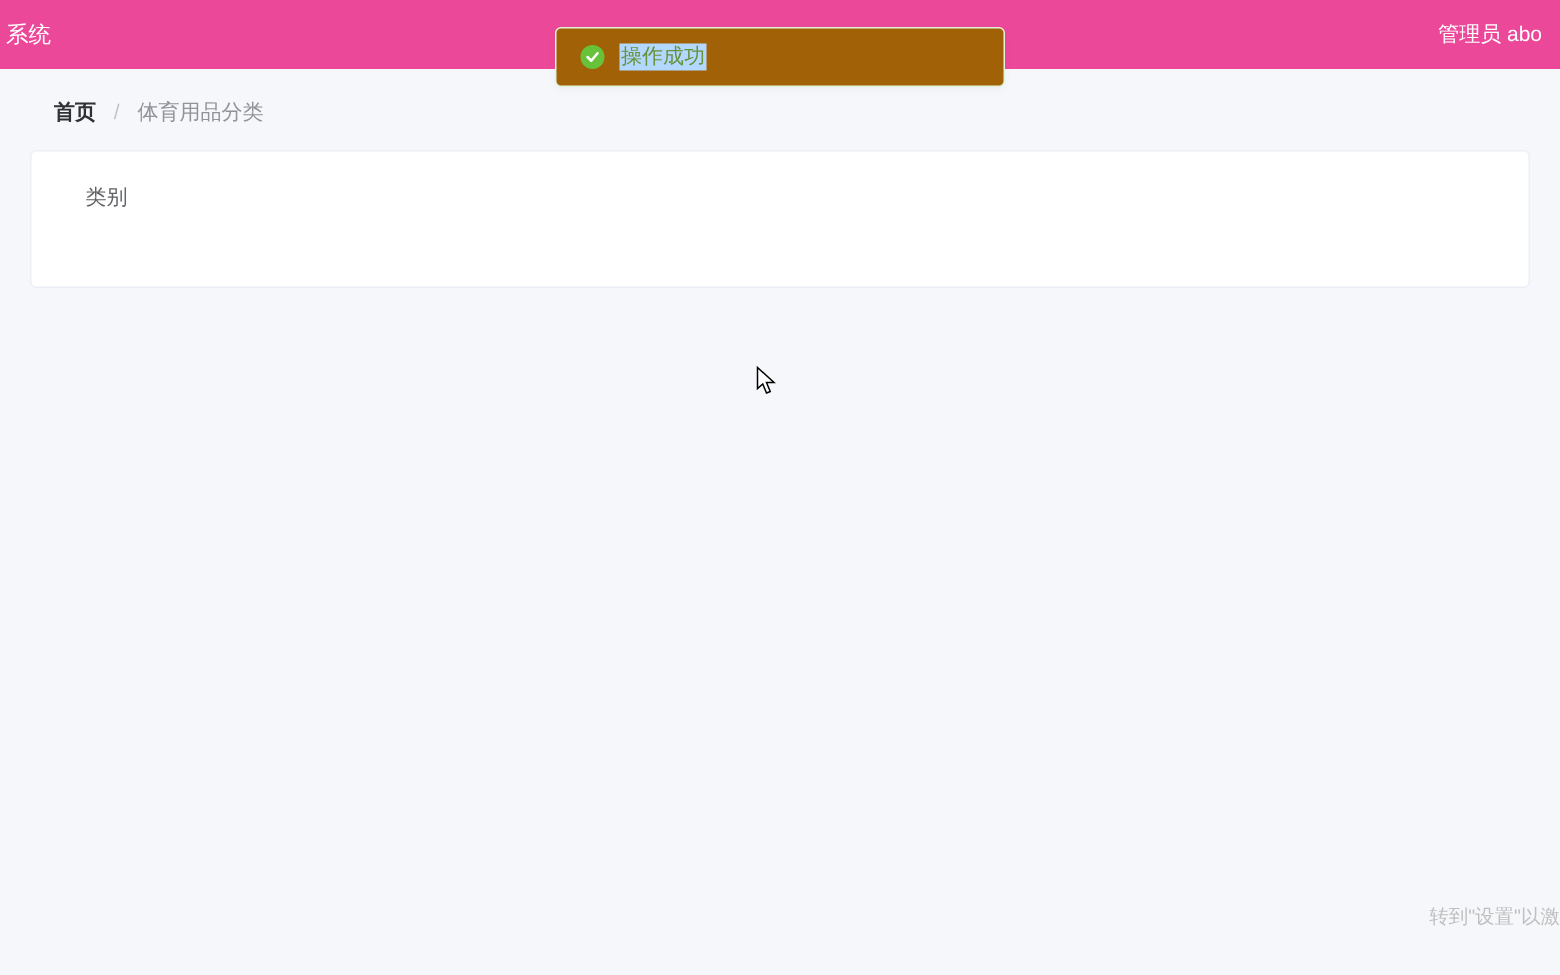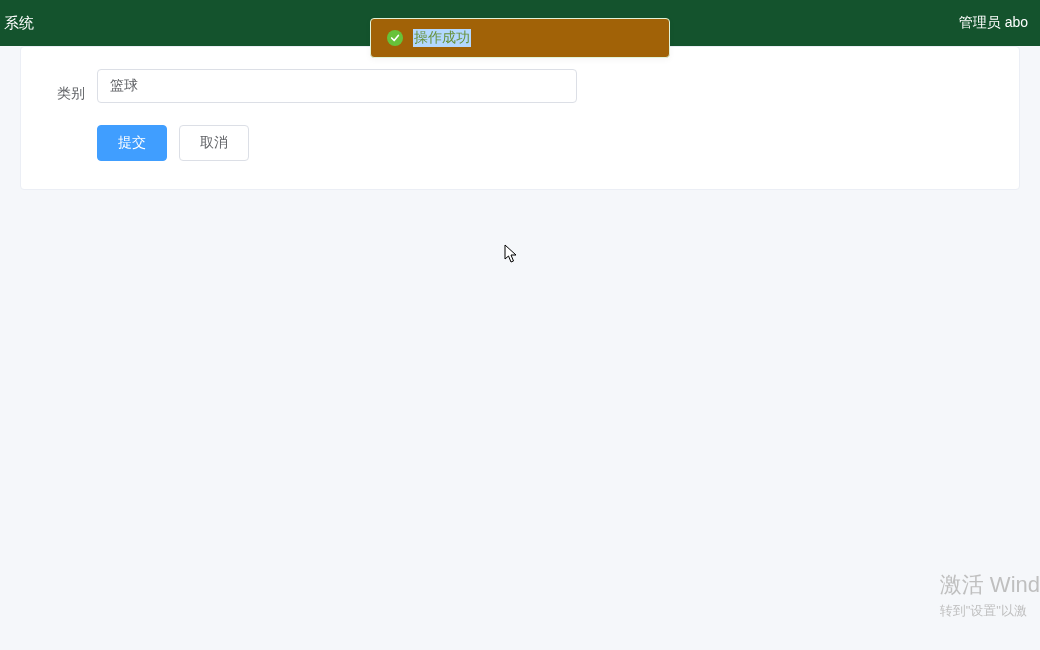--- a/index.html
+++ b/index.html
@@ -9,21 +9,21 @@
     }
     body {
       font-family: "Microsoft YaHei", "PingFang SC", Arial, sans-serif;
       background: #f5f7fa;
       width: 1040px;
       height: 650px;
       overflow: hidden;
       position: relative;
     }
     .header {
-      background: #14532d;
+      background: #ec4899;
       height: 46px;
       display: flex;
       align-items: center;
       justify-content: space-between;
       padding: 0 12px 0 0;
       color: #fff;
       font-size: 15px;
     }
     .header-left {
       padding-left: 4px;
@@ -184,35 +184,34 @@
 <div class="toast">
   <span class="toast-icon">
     <svg viewBox="0 0 12 12">
         <path d="M2 6 L5 9 L10 3" stroke="#fff" stroke-width="2" fill="none" stroke-linecap="round" stroke-linejoin="round"></path>
       </svg>
   </span>
   <span class="toast-text">操作成功</span>
 </div>
 
 <div class="content-wrap">
+  <div class="breadcrumb">
+    <span class="breadcrumb-home">首页</span>
+    <span class="breadcrumb-sep">/</span>
+    <span class="breadcrumb-current">体育用品分类</span>
+  </div>
 
   <div class="card">
     <div class="form-row">
       <label class="form-label">类别</label>
-      <input class="form-input" type="text" value="篮球" style="">
-    </div>
-    <div class="button-row">
-      <button class="btn btn-primary">提交</button>
-      <button class="btn btn-default">取消</button>
     </div>
   </div>
 </div>
 
 <div class="watermark">
-  <div class="watermark-title">激活 Wind</div>
   <div class="watermark-sub">转到"设置"以激</div>
 </div>
 
 <div class="cursor">
   <svg width="16" height="20" viewBox="0 0 16 20">
     <path d="M1 1 L1 15 L4.5 12 L7 18 L9.5 17 L7 11 L12 11 Z" fill="#fff" stroke="#000" stroke-width="1"></path>
   </svg>
 </div>
 
 </body></html>

